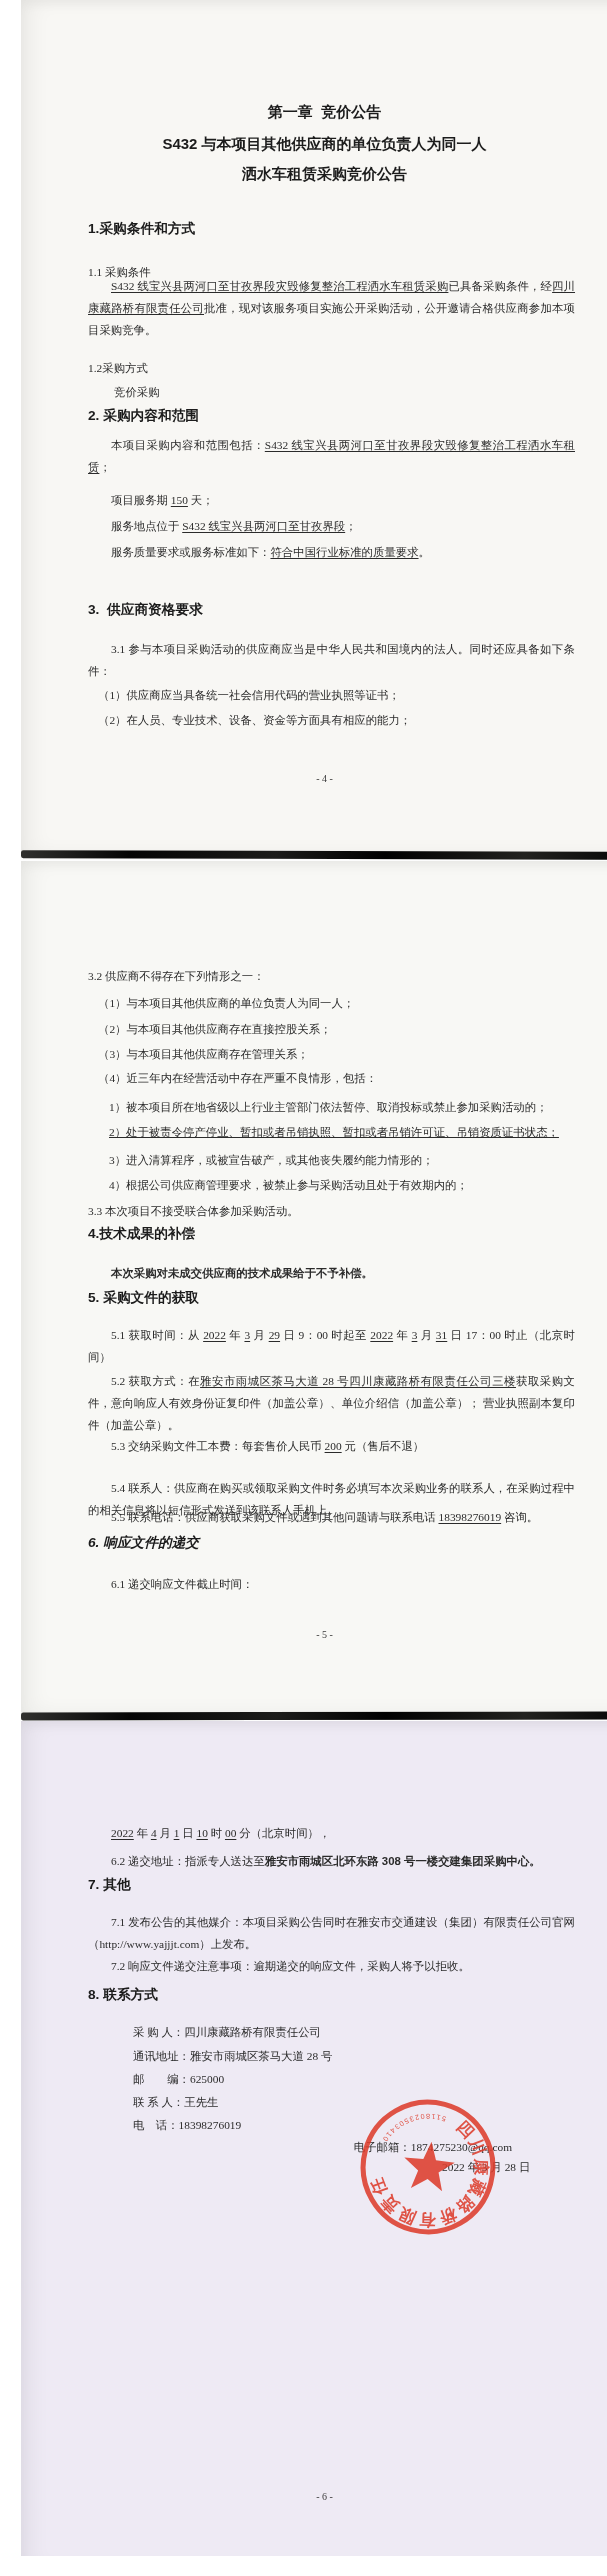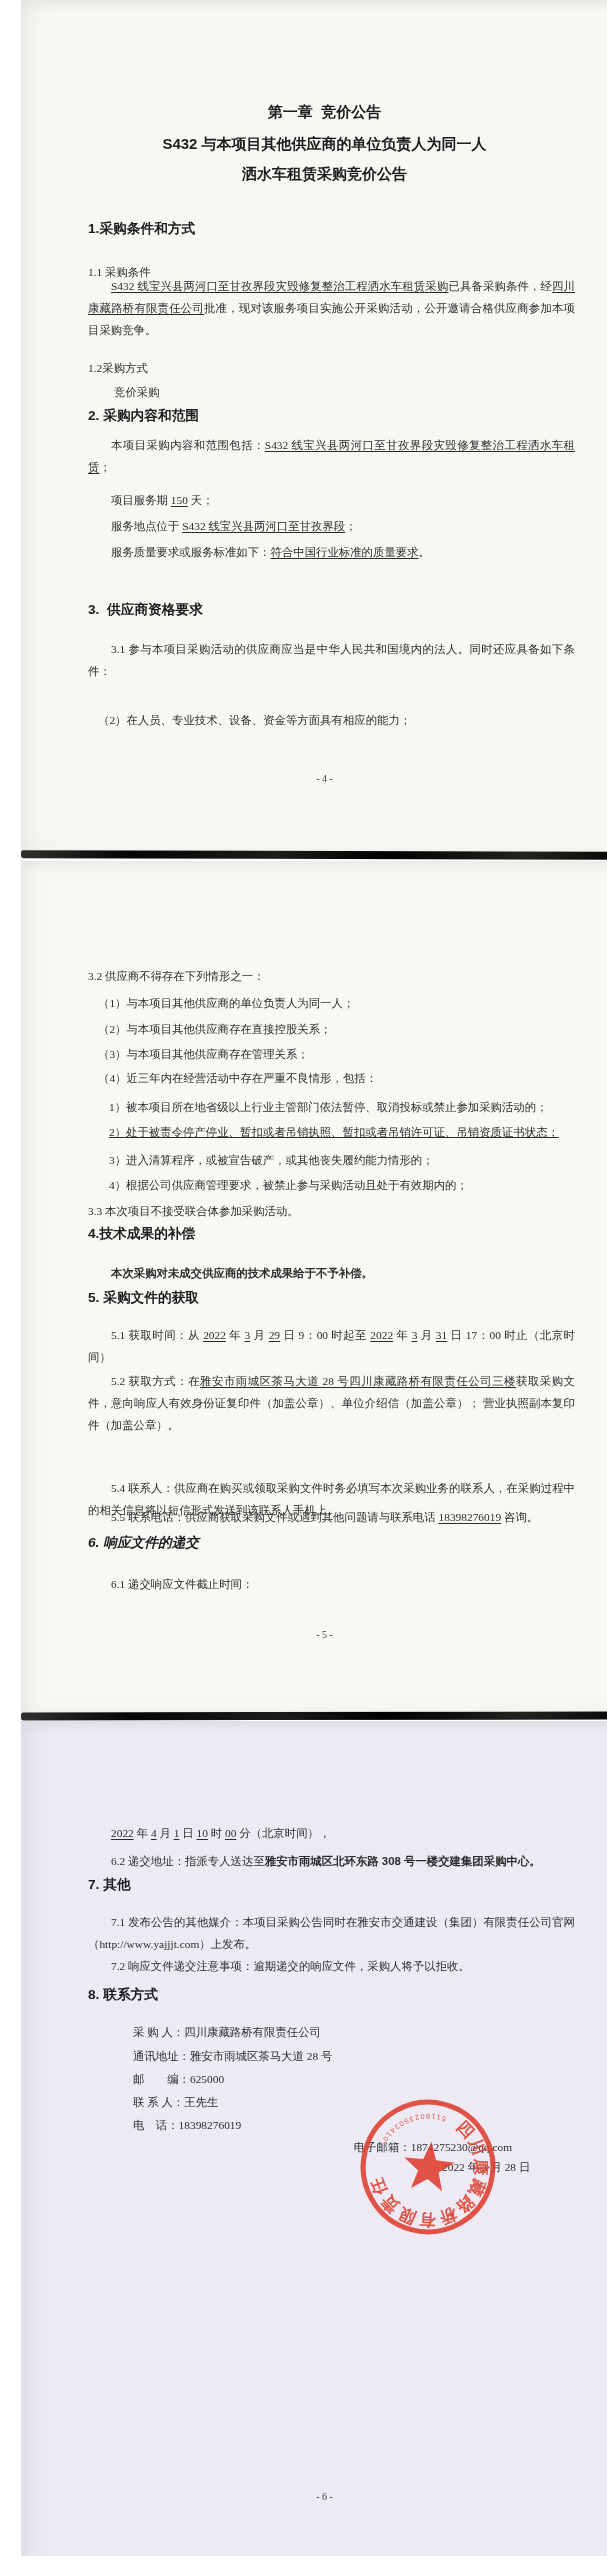--- a/index.html
+++ b/index.html
@@ -42,20 +42,21 @@
     <div class="t" style="top:381px;left:93px;">竞价采购</div>
 
     <div class="t w hd h18" style="top:406px;">2. 采购内容和范围</div>
     <p class="t w ind" style="top:434px;margin:0;"><span>本项目采购内容和范围包括：</span><span class="u">S432 线宝兴县两河口至甘孜界段灾毁修复整治工程洒水车租赁</span><span>；</span></p>
     <p class="t w ind" style="top:489px;margin:0;"><span>项目服务期 </span><span class="u">150</span><span> 天；</span></p>
     <p class="t w ind" style="top:515px;margin:0;"><span>服务地点位于 </span><span class="u">S432 线宝兴县两河口至甘孜界段</span><span>；</span></p>
     <p class="t w ind" style="top:541px;margin:0;"><span>服务质量要求或服务标准如下：</span><span class="u">符合中国行业标准的质量要求</span><span>。</span></p>
 
     <div class="t w hd h18" style="top:600px;">3.  供应商资格要求</div>
     <p class="t w ind" style="top:638px;margin:0;">3.1 参与本项目采购活动的供应商应当是中华人民共和国境内的法人。同时还应具备如下条件：</p>
+    <div class="t" style="top:684px;left:77px;width:477px;">（1）供应商应当具备统一社会信用代码的营业执照等证书；</div>
     <div class="t" style="top:709px;left:77px;width:477px;">（2）在人员、专业技术、设备、资金等方面具有相应的能力；</div>
 
     <div class="t ctr ftr" style="top:768px;">- 4 -</div>
   </div>
   <div class="sep" id="sep1"></div>
 
   <div class="pg" id="page2">
     <div class="t w" style="top:104px;">3.2 供应商不得存在下列情形之一：</div>
     <div class="t" style="top:131px;left:77px;width:477px;">（1）与本项目其他供应商的单位负责人为同一人；</div>
     <div class="t" style="top:157px;left:77px;width:477px;">（2）与本项目其他供应商存在直接控股关系；</div>
@@ -68,20 +69,21 @@
     <div class="t w" style="top:339px;">3.3 本次项目不接受联合体参加采购活动。</div>
 
     <div class="t w hd h18" style="top:363px;">4.技术成果的补偿</div>
     <p class="t w ind" style="top:401px;margin:0;font-weight:bold;">本次采购对未成交供应商的技术成果给于不予补偿。</p>
     <div class="t w hd h18" style="top:427px;">5. 采购文件的获取</div>
 
     <p class="t w ind" style="top:463px;margin:0;"><span>5.1 获取时间：从 </span><span class="u">2022</span><span> 年 </span><span class="u">3</span><span> 月 </span><span class="u">29</span><span> 日 9：00 时起至 </span><span class="u">2022</span><span> 年 </span><span class="u">3</span><span> 月 </span><span class="u">31</span><span> 日 17：00 时止（北京时间）</span></p>
 
     <p class="t w ind" style="top:509px;margin:0;"><span>5.2 获取方式：在</span><span class="u">雅安市雨城区茶马大道 28 号四川康藏路桥有限责任公司三楼</span><span>获取采购文件，意向响应人有效身份证复印件（加盖公章）、单位介绍信（加盖公章）； 营业执照副本复印件（加盖公章）。</span></p>
 
+    <p class="t w ind" style="top:574px;margin:0;"><span>5.3 交纳采购文件工本费：每套售价人民币 </span><span class="u">200</span><span> 元（售后不退）</span></p>
 
     <p class="t w ind" style="top:616px;margin:0;">5.4 联系人：供应商在购买或领取采购文件时务必填写本次采购业务的联系人，在采购过程中的相关信息将以短信形式发送到该联系人手机上。</p>
 
     <p class="t w ind" style="top:645px;margin:0;"><span>5.5 联系电话：供应商获取采购文件或遇到其他问题请与联系电话 </span><span class="u">18398276019</span><span> 咨询。</span></p>
 
     <div class="t w hd h18" style="top:672px;font-style:italic;">6. 响应文件的递交</div>
     <div class="t w ind" style="top:712px;">6.1 递交响应文件截止时间：</div>
 
     <div class="t ctr ftr" style="top:763px;">- 5 -</div>
   </div>

